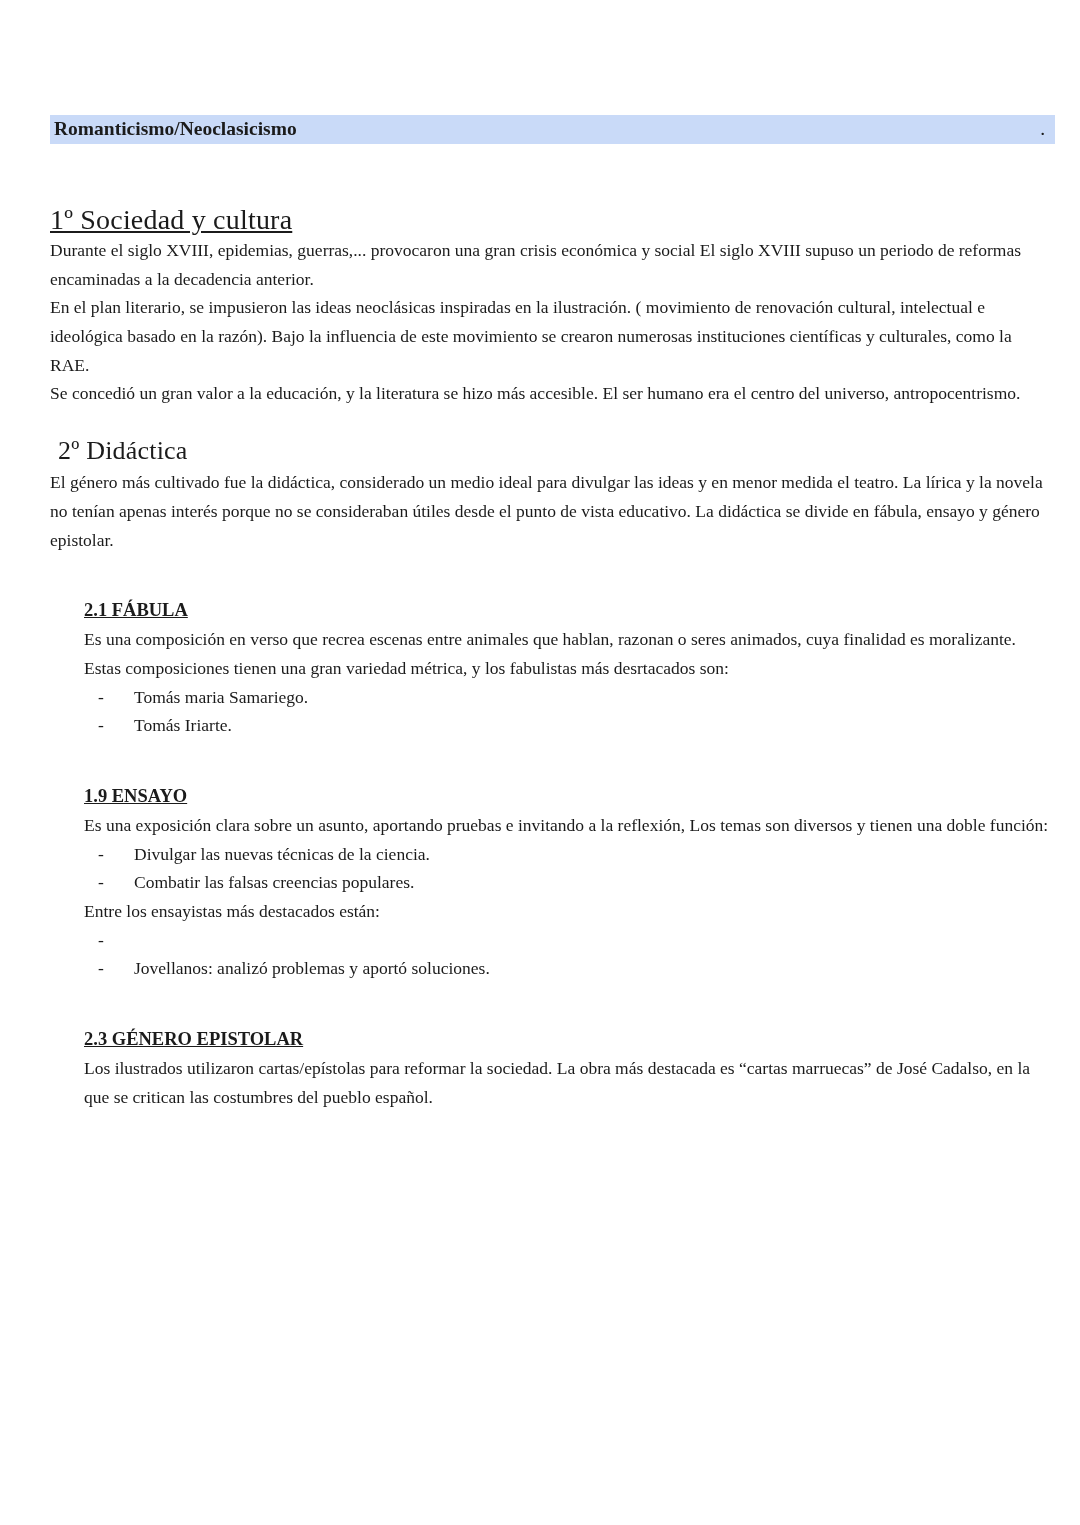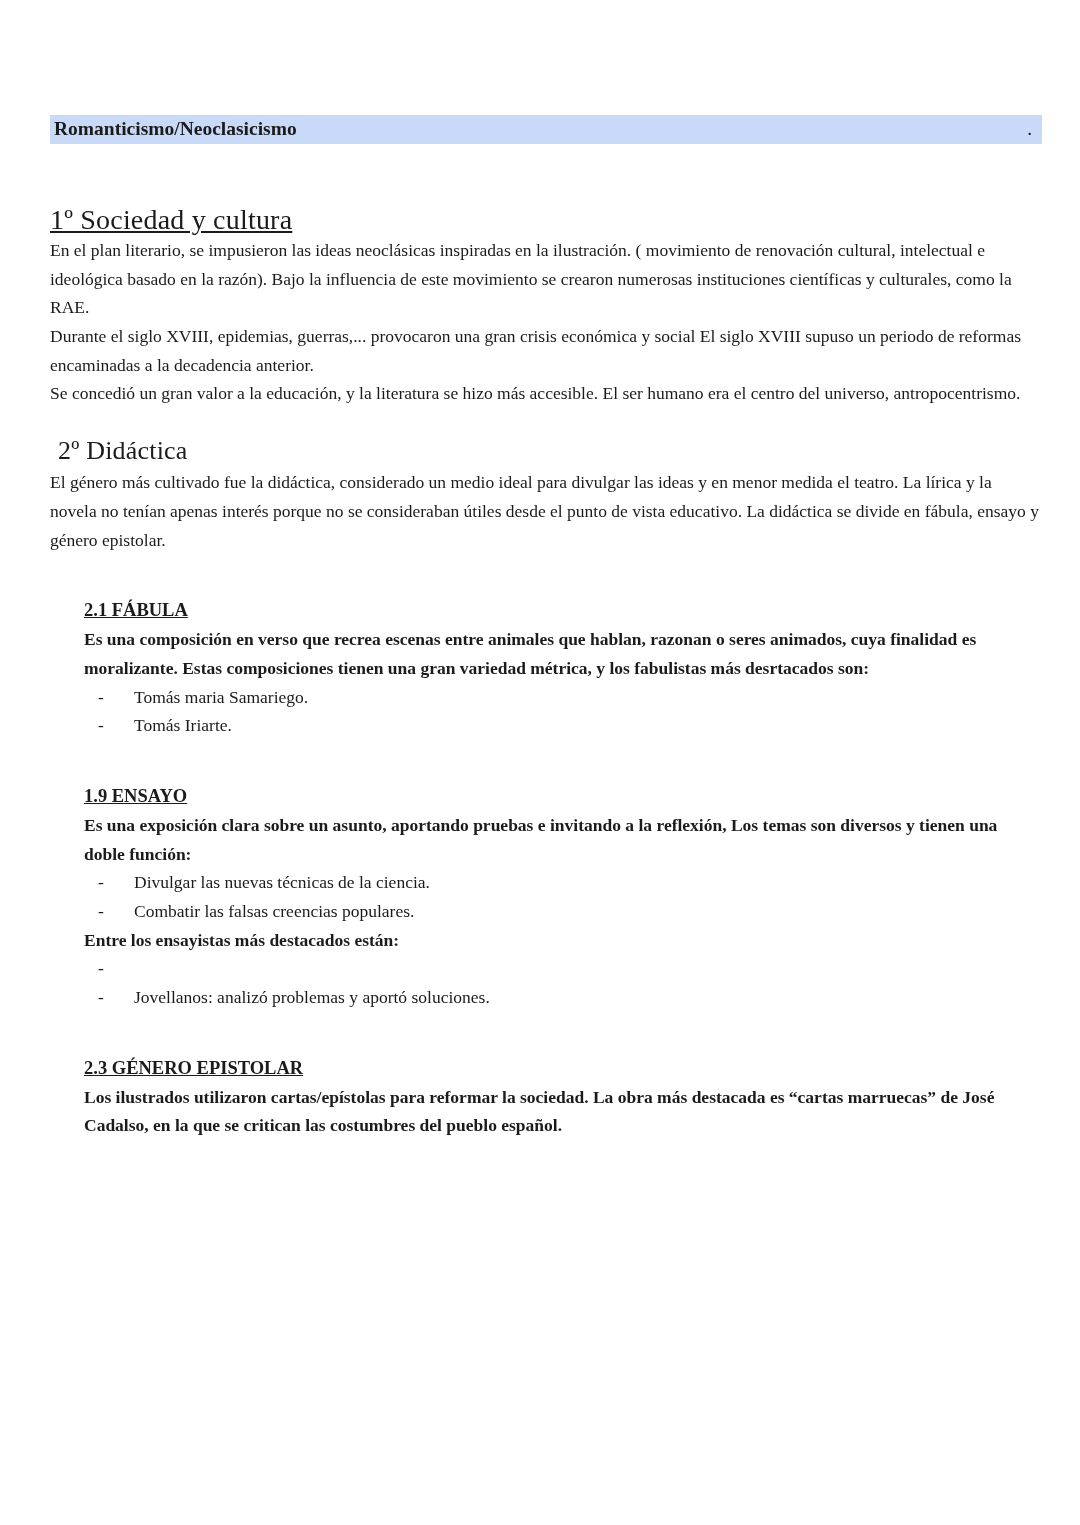--- a/index.html
+++ b/index.html
@@ -3,21 +3,21 @@
 <meta charset="utf-8">
 <style>
   * { box-sizing: border-box; }
   html, body { margin: 0; padding: 0; background: #ffffff; }
   .page {
     width: 1080px;
     min-height: 1525px;
     background: #ffffff;
     color: #1b1b1b;
     font-family: "Liberation Serif", serif;
-    padding: 115px 38px 40px 50px;
+    padding: 115px 25px 40px 50px;
   }
   .doc-header {
     background: #c9daf8;
     display: flex;
     justify-content: space-between;
     align-items: center;
     padding: 3px 10px 4px 4px;
     font-size: 19.5px;
     font-weight: bold;
   }
@@ -41,21 +41,21 @@
     margin: 0;
   }
   .first-para { margin-top: 36px; }
   .subsection { margin-left: 34px; margin-top: 46px; }
   .sub-heading {
     font-size: 18.5px;
     font-weight: bold;
     text-decoration: underline;
     margin: 0 0 4px 0;
   }
-  .sub-body { margin-left: 4px; font-weight: bold; }
+  .sub-body { margin-left: 4px; }
   ul.dash-list {
     list-style: none;
     margin: 0;
     padding: 0 0 0 14px;
   }
   ul.dash-list li {
     display: flex;
     font-size: 17.5px;
     line-height: 1.64;
   }
@@ -69,22 +69,22 @@
 
 <div class="page">
 
   <div class="doc-header">
     <span>Romanticismo/Neoclasicismo</span>
     <span class="dot">.</span>
   </div>
 
   <h1 class="section-heading">1º Sociedad y cultura</h1>
 
+  <p class="body-text first-para">Durante el siglo XVIII, epidemias, guerras,... provocaron una gran crisis económica y social El siglo XVIII supuso un periodo de reformas encaminadas a la decadencia anterior.</p>
   <p class="body-text">En el plan literario, se impusieron las ideas neoclásicas inspiradas en la ilustración. ( movimiento de renovación cultural, intelectual e ideológica basado en la razón). Bajo la influencia de este movimiento se crearon numerosas instituciones científicas y culturales, como la RAE.</p>
-  <p class="body-text first-para">Durante el siglo XVIII, epidemias, guerras,... provocaron una gran crisis económica y social El siglo XVIII supuso un periodo de reformas encaminadas a la decadencia anterior.</p>
   <p class="body-text">Se concedió un gran valor a la educación, y la literatura se hizo más accesible. El ser humano era el centro del universo, antropocentrismo.</p>
 
   <h2 class="section-heading">2º Didáctica</h2>
 
   <p class="body-text">El género más cultivado fue la didáctica, considerado un medio ideal para divulgar las ideas y en menor medida el teatro. La lírica y la novela no tenían apenas interés porque no se consideraban útiles desde el punto de vista educativo. La didáctica se divide en fábula, ensayo y género epistolar.</p>
 
   <div class="subsection">
     <p class="sub-heading">2.1 FÁBULA</p>
     <p class="body-text sub-body">Es una composición en verso que recrea escenas entre animales que hablan, razonan o seres animados, cuya finalidad es moralizante. Estas composiciones tienen una gran variedad métrica, y los fabulistas más desrtacados son:</p>
     <ul class="dash-list">

